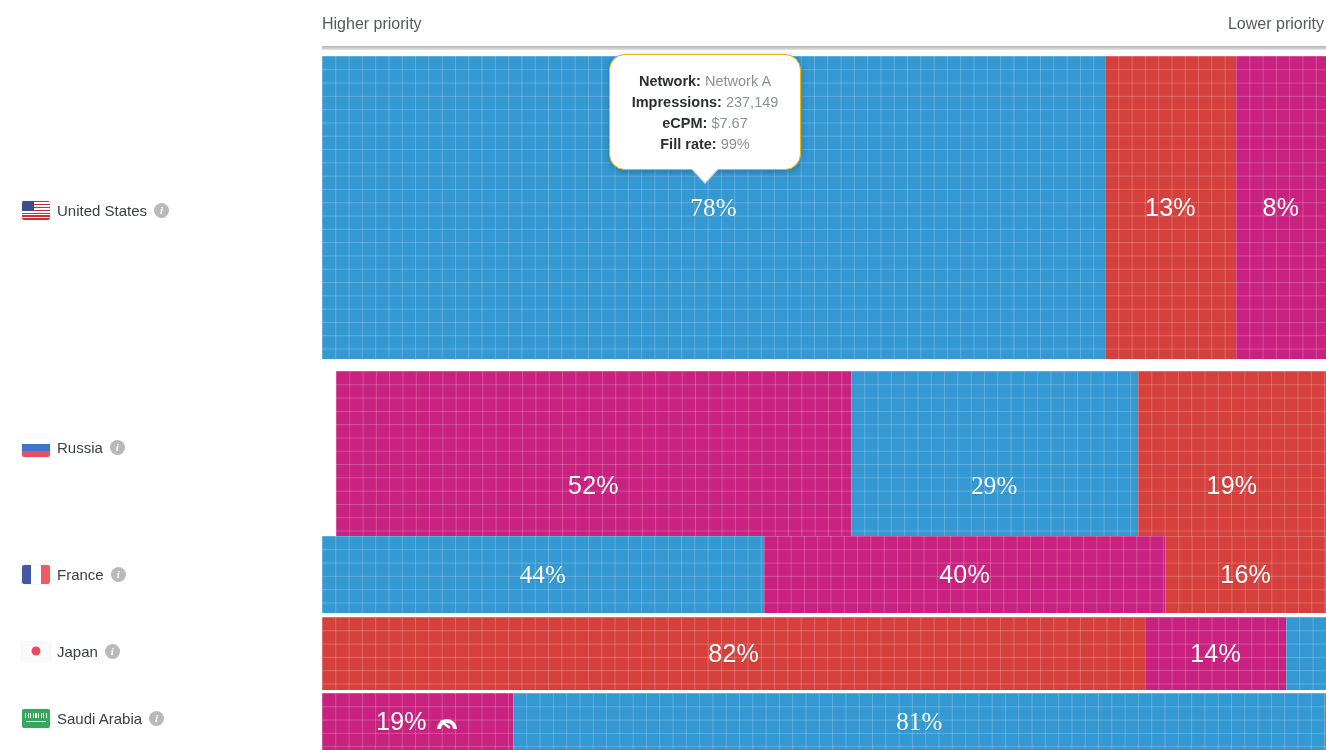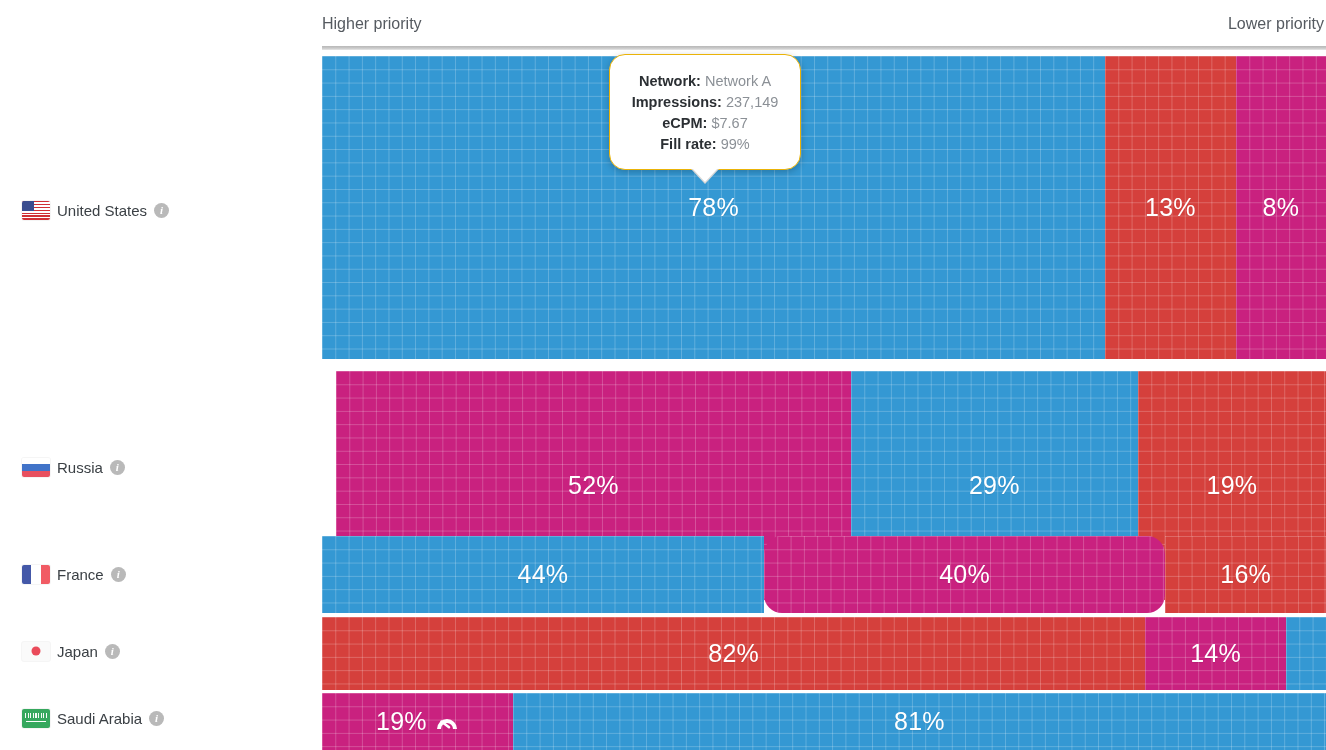--- a/index.html
+++ b/index.html
@@ -134,21 +134,21 @@
   }
   
   .seg::after {
     content: ""; position: absolute; inset: 0;
     background-image:
       linear-gradient(to right, rgba(255,255,255,0.22) 1px, transparent 1px),
       linear-gradient(to bottom, rgba(255,255,255,0.22) 1px, transparent 1px);
     background-size: 13.3px 13.3px;
     pointer-events: none;
   }
-  .seg-blue    { background: #3498d3; }
+  .seg-blue    { background: #3498d3; font-family: Liberation Serif, serif; }
   .seg-magenta { background: #c9217f; }
   .seg-red     { background: #d5403c; }
 
   .seg-label {
     position: relative; z-index: 2;
     color: #ffffff;
     font-size: 25px;
     letter-spacing: .2px;
     text-shadow: 0 1px 1px rgba(0,0,0,0.08);
     display: flex; align-items: center; gap: 8px;
@@ -204,21 +204,21 @@
     <div class="priority-label right">Lower priority</div>
   </div>
   <div class="header-rule"></div>
 
   <div class="labels" id="labels">
       <div class="country-label" style="top: 198px;">
         <span class="flag flag-us"></span>
         <span>United States</span>
         <span class="info-badge">i</span>
       </div>
-      <div class="country-label" style="top: 455px; align-items: center;">
+      <div class="country-label" style="top: 435px; align-items: center;">
         <span class="flag flag-ru"></span>
         <span>Russia</span>
         <span class="info-badge">i</span>
       </div>
       <div class="country-label" style="top: 562px;">
         <span class="flag flag-fr"></span>
         <span>France</span>
         <span class="info-badge">i</span>
       </div>
       <div class="country-label" style="top: 639px;">
@@ -267,21 +267,21 @@
             <span>19%</span>
           </span>
         </div>
       </div>
       <div class="bar-row" style="top: 480px; height: 77px;">
         <div class="seg seg-blue" style="width: 44%; text-align: right;">
           <span class="seg-label">
             <span>44%</span>
           </span>
         </div>
-        <div class="seg seg-magenta" style="width: 40%; border-radius: 18px;">
+        <div class="seg seg-magenta" style="width: 40%;">
           <span class="seg-label">
             <span>40%</span>
           </span>
         </div>
         <div class="seg seg-red" style="width: 16%;">
           <span class="seg-label">
             <span>16%</span>
           </span>
         </div>
       </div>

